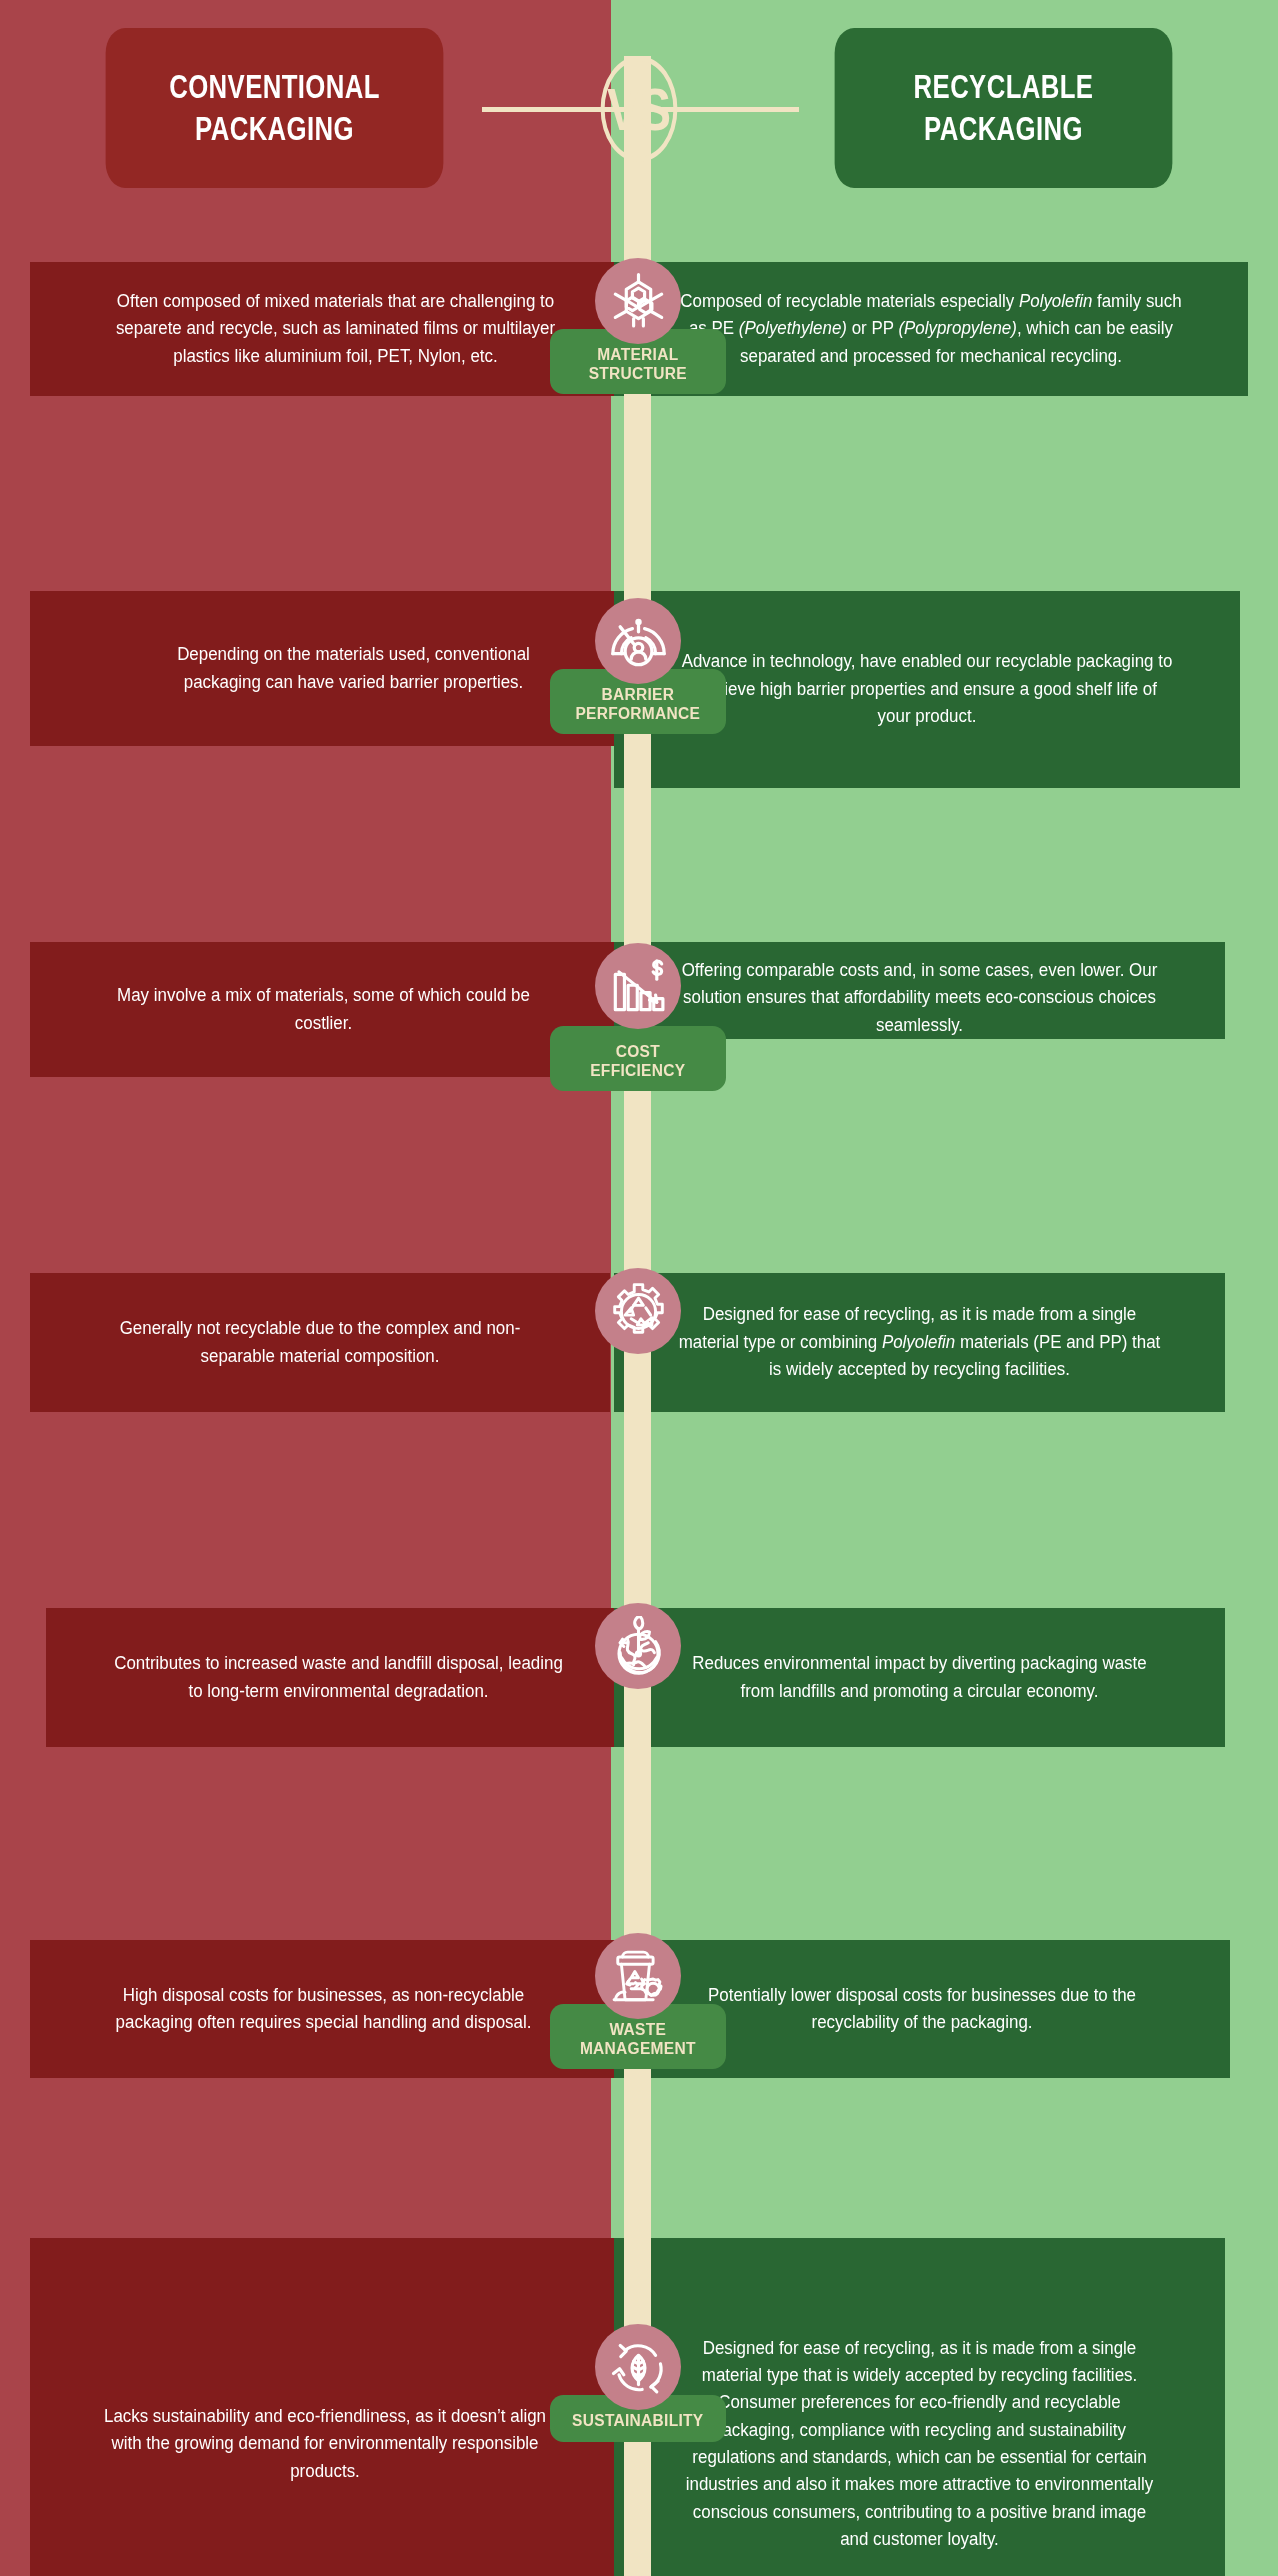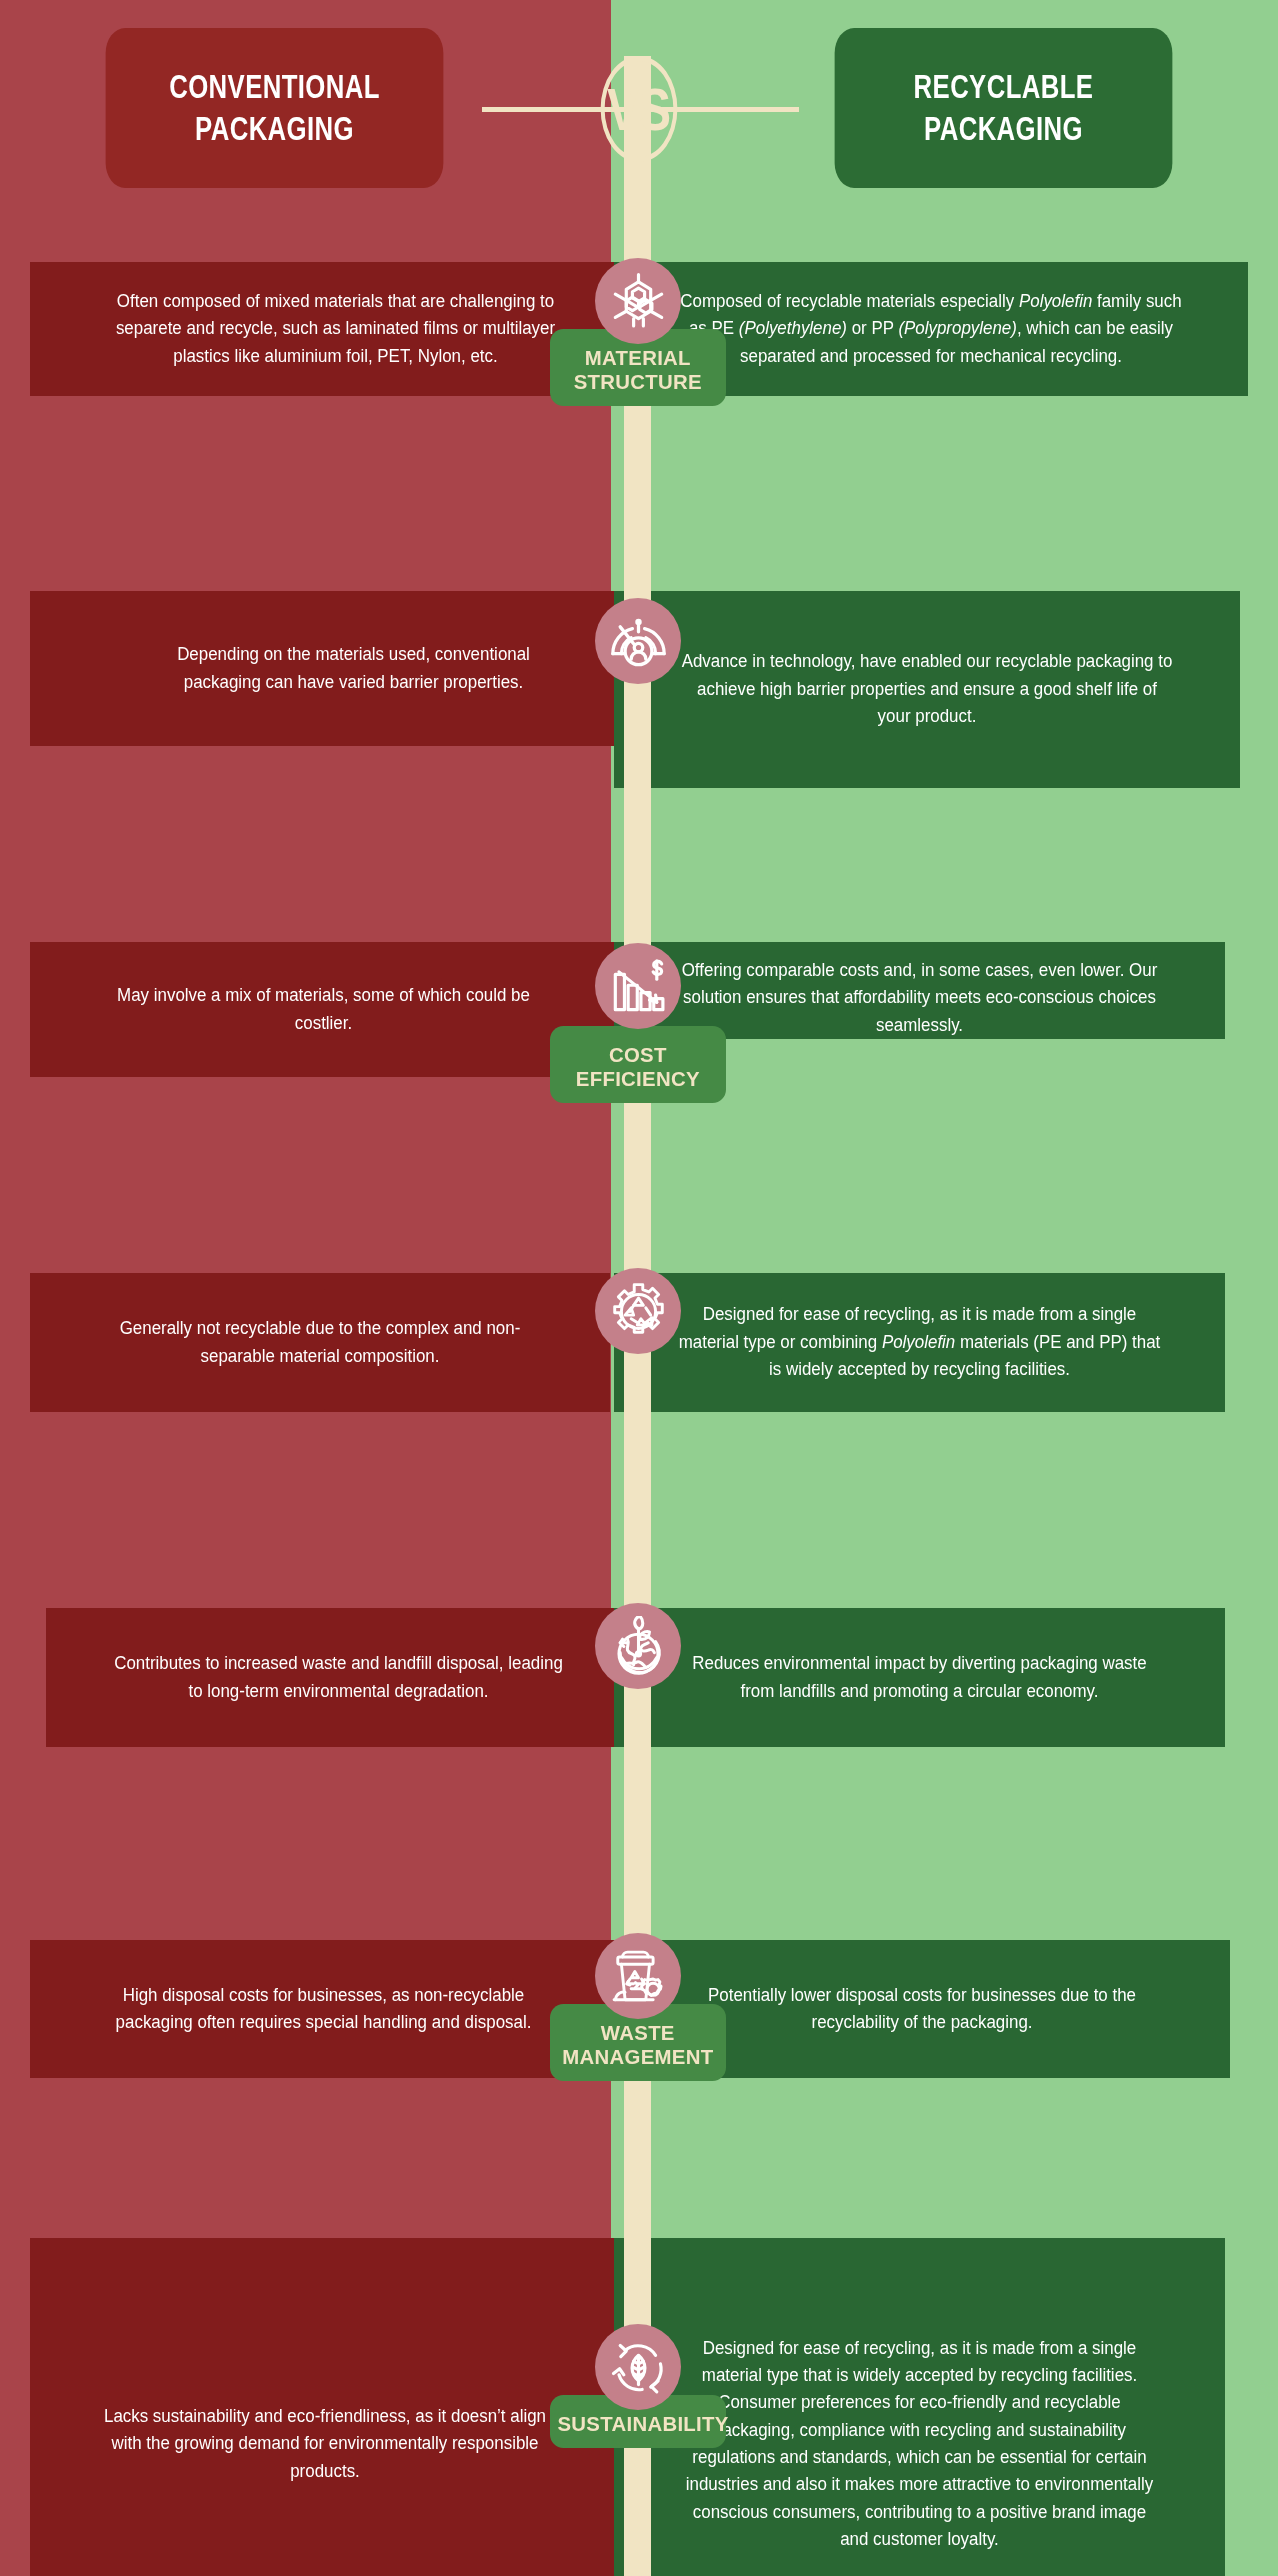--- a/index.html
+++ b/index.html
@@ -123,21 +123,21 @@
     z-index: 2;
   }
   .icon-circle svg { width: 61px; height: 61px; display: block; }
   .cat-label {
     margin-top: -15.5px;
     width: 100%;
     background: #458a45;
     border-radius: 13.4px;
     color: #f1e4c3;
     font-weight: bold;
-    font-size: 21px;
+    font-size: 16px;
     line-height: 1.16;
     letter-spacing: 0.3px;
     text-align: center;
     padding: 17.5px 5.2px 11.3px 5.2px;
     position: relative;
     z-index: 1;
     font-family: "Liberation Sans", sans-serif;
   }
   .cat-label span { display: block; white-space: nowrap; transform: scaleX(0.97); }
   em { font-style: italic; }
@@ -214,20 +214,24 @@
       <path d="M62 44 A28 28 0 0 1 78 70"></path>
       <path d="M50 24 V34"></path>
       <circle cx="50" cy="18" r="2.6" fill="#fff"></circle>
       <path d="M8 70 H26"></path>
               <path d="M74 70 H92"></path>
       <path d="M20 26 L44 56"></path>
       <circle cx="50" cy="66" r="22"></circle>
       <circle cx="50" cy="60" r="7"></circle>
       <path d="M38 79 a12 12 0 0 1 24 0"></path>
     </svg>
+          </div>
+          <div class="cat-label">
+            <span>BARRIER</span>
+            <span>PERFORMANCE</span>
           </div>
         </div>
       </div>
       <div class="row" style="top: 0px;">
         <div class="panel left" style="top: 942px; height: 135px; width: 587px;">
           <p>May involve a mix of materials, some of which could be costlier.</p>
         </div>
         <div class="panel right" style="top: 942px; height: 97px; left: 614px; width: 611px; align-items: flex-end;">
           <p>Offering comparable costs and, in some cases, even lower. Our solution ensures that affordability meets eco-conscious choices seamlessly.</p>
         </div>

